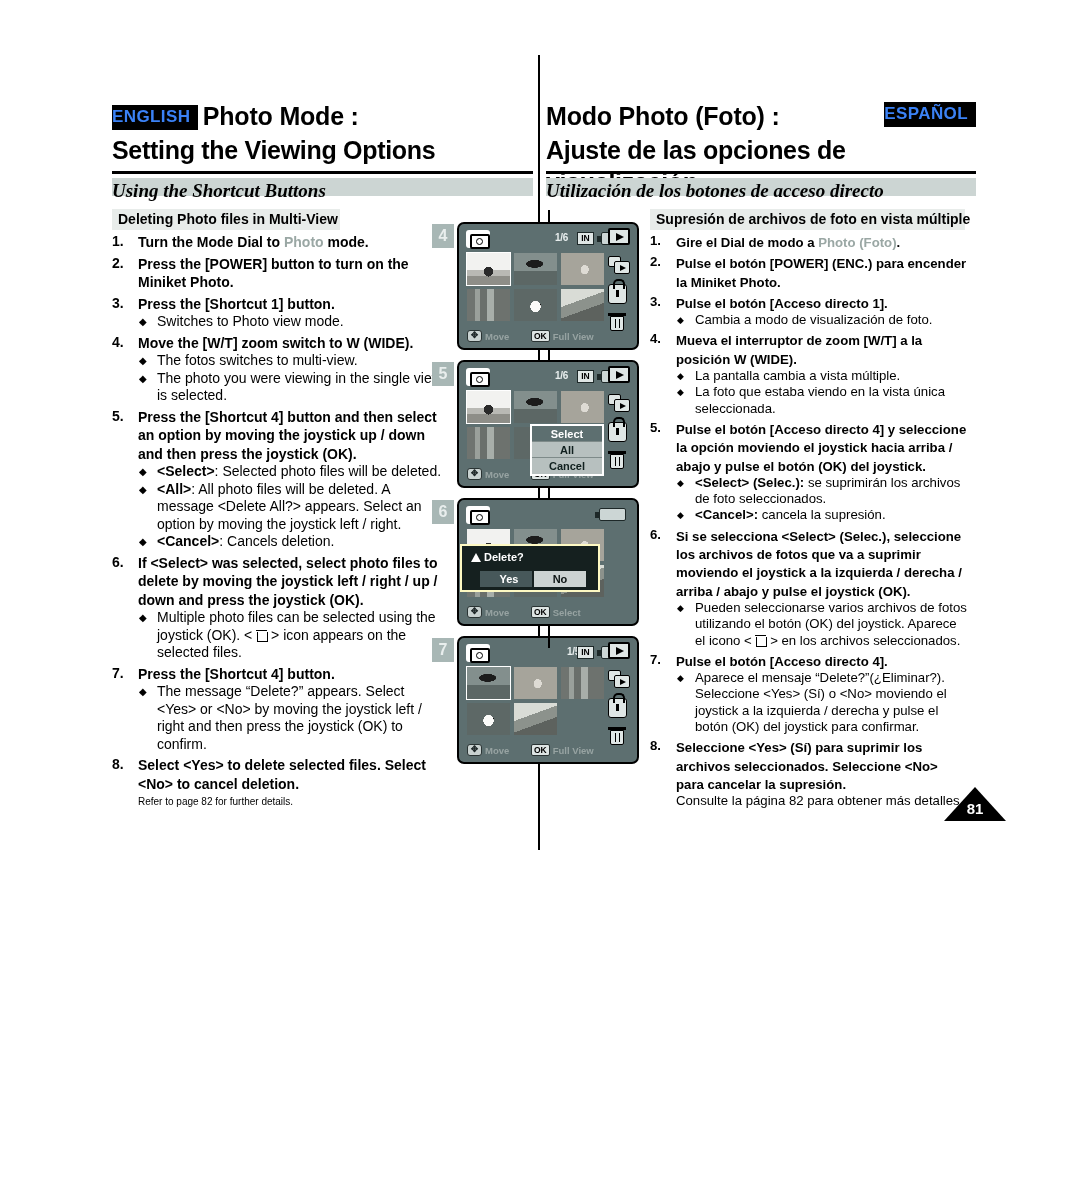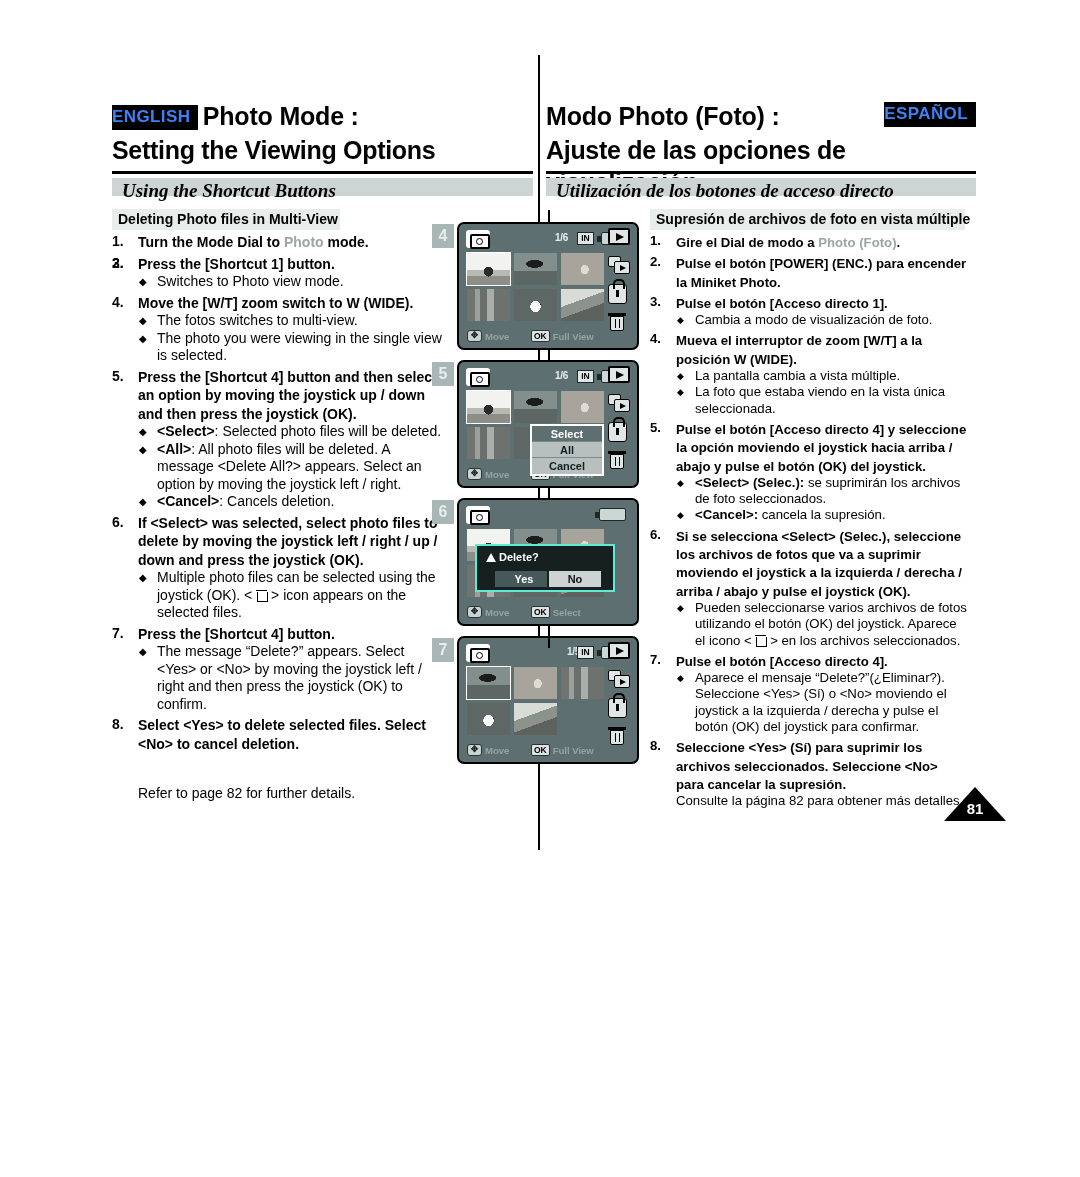--- a/index.html
+++ b/index.html
@@ -76,21 +76,20 @@
   .banner {
     position: absolute;
     background: #ccd5d3;
     height: 18px;
     top: 178px;
     font-style: italic;
     font-weight: bold;
     font-family: "Liberation Serif", serif;
     font-size: 19px;
     line-height: 26px;
-    padding-left: 10px;
     white-space: nowrap;
   }
   .banner.en { left: 112px; width: 421px; }
   .banner.es { left: 546px; width: 430px; }
 
   
   .subbanner {
     position: absolute;
     background: #e8ecea;
     height: 21px;
@@ -171,21 +170,21 @@
     content: "";
     position: absolute;
     left: -1px; top: 0px;
     width: 11px; height: 1.6px;
     background: #000;
   }
 
   .footnote {
     font-weight: normal;
   }
-  .col-en .footnote { font-size: 14px; line-height: 17.5px; margin-top: 32px; }
+  .col-en .footnote { font-size: 10px; line-height: 17.5px; }
   .col-es .footnote { font-size: 13.2px; line-height: 16.3px; }
 
   
   #pagenum {
     position: absolute;
     left: 944px; top: 787px;
     width: 62px; height: 34px;
   }
   #pagenum .tri {
     position: absolute;
@@ -496,24 +495,24 @@
     height: 16px;
     color: #11201f;
     border-bottom: 1px solid #7e8a89;
   }
   .menu .mi:last-child { border-bottom: none; }
   .menu .mi.on { background: #5d6f70; color: #fff; }
 
   
   .dlg {
     position: absolute;
-    left: 16px; top: 44px;
+    left: 1px; top: 44px;
     width: 140px; height: 48px;
     background: #15201f;
-    border: 2px solid #5eead4;
+    border: 2px solid #fef9c3;
     z-index: 6;
   }
   .dlg .warn {
     position: absolute;
     left: 9px; top: 5px;
     color: #fff;
     font-size: 11px;
     font-weight: bold;
   }
   .dlg .tri-w {
@@ -568,21 +567,21 @@
     <span class="hdr-title">Modo Photo (Foto) :</span>
     <div class="hdr-line2">Ajuste de las opciones de visualización</div>
   </div>
   <div class="hdr-rule es"></div>
   <div class="banner es">Utilización de los botones de acceso directo</div>
   <div class="subbanner es">Supresión de archivos de foto en vista múltiple</div>
 
   <div class="col col-en">
     <ol class="steps" id="steps-en">
         <li><span class="num">1.</span><span class="steptext">Turn the Mode Dial to <span class="gray-word">Photo</span> mode.</span></li>
-        <li><span class="num">2.</span></li>
+        <li><span class="num">2.</span><span class="steptext">Press the [POWER] button to turn on the Miniket Photo.</span></li>
         <li><span class="num">3.</span><span class="steptext">Press the [Shortcut 1] button.</span><ul class="bullets">
             <li>Switches to Photo view mode.</li>
           </ul></li>
         <li><span class="num">4.</span><span class="steptext">Move the [W/T] zoom switch to W (WIDE).</span><ul class="bullets">
             <li>The fotos switches to multi-view.</li>
             <li>The photo you were viewing in the single view is selected.</li>
           </ul></li>
         <li><span class="num">5.</span><span class="steptext">Press the [Shortcut 4] button and then select an option by moving the joystick up / down and then press the joystick (OK).</span><ul class="bullets">
             <li><b class="strong">&lt;Select&gt;</b>: Selected photo files will be deleted.</li>
             <li><b class="strong">&lt;All&gt;</b>: All photo files will be deleted. A message &lt;Delete All?&gt; appears. Select an option by moving the joystick left / right.</li>

